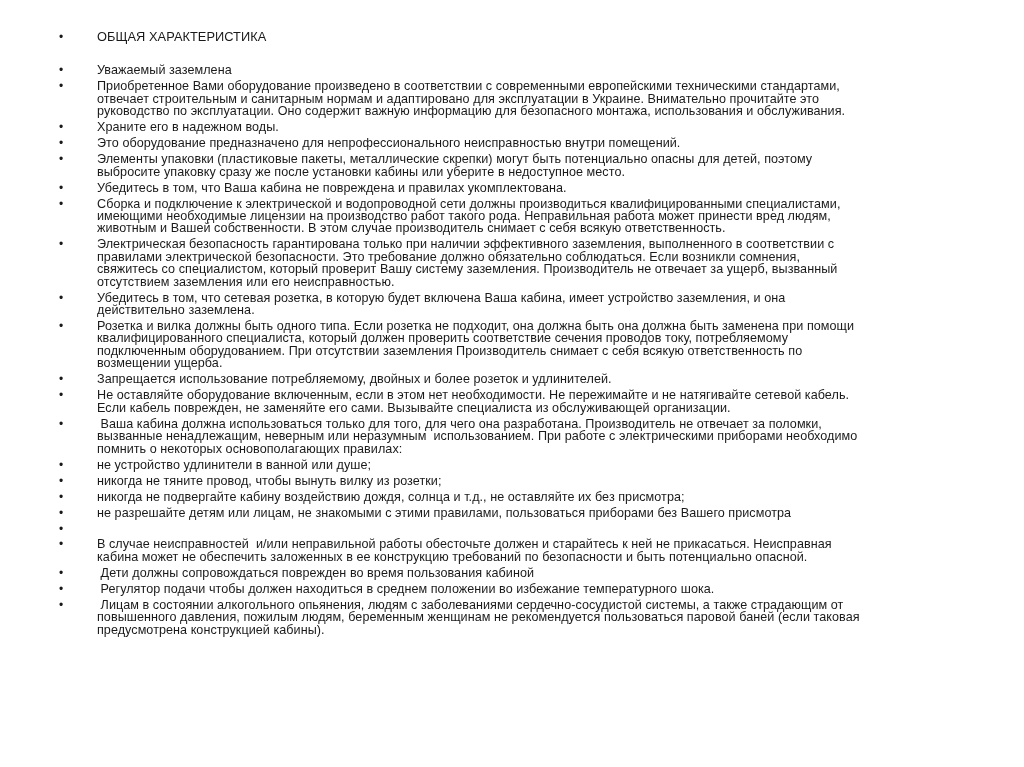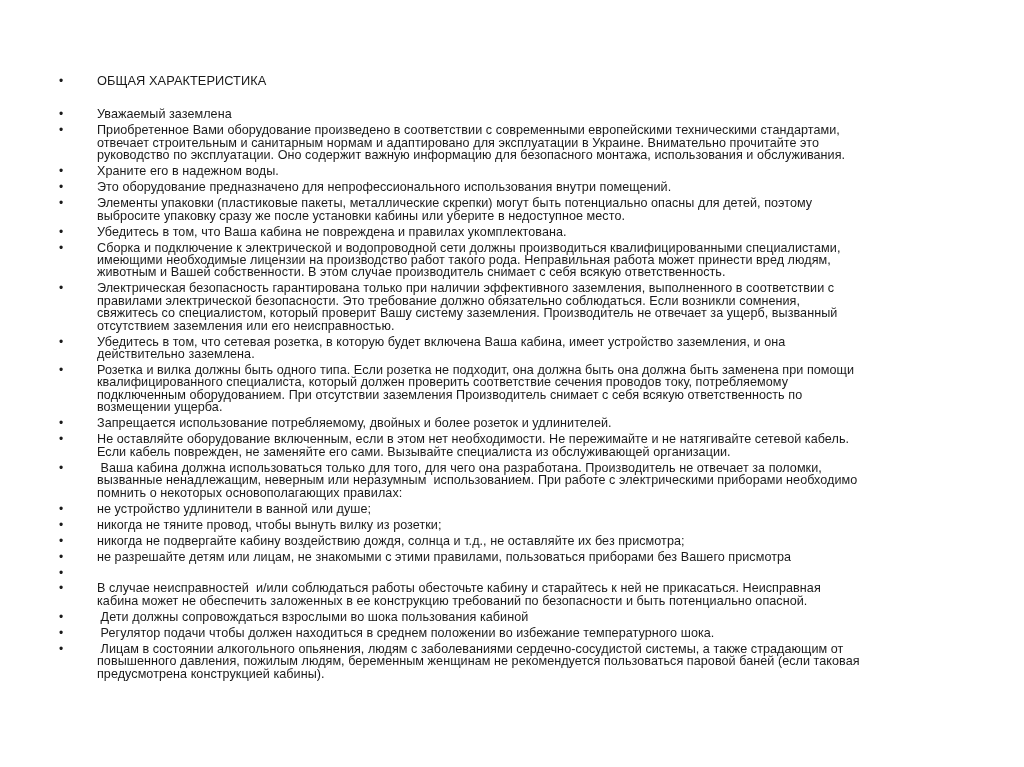--- a/index.html
+++ b/index.html
@@ -35,21 +35,20 @@
       left: 59px;
       top: 0;
       font-size: 12px;
     }
     .item .text {
       display: block;
       white-space: pre-wrap;
     }
     .item.title .text {
       font-size: 12.8px;
-      margin-top: 44px;
     }
     .gap-after {
       margin-bottom: 21px;
     }
     .empty .text {
       min-height: 12.4px;
     }
   </style>
 </head>
 <body>
@@ -68,21 +67,21 @@
     <span class="text">Приобретенное Вами оборудование произведено в соответствии с современными европейскими техническими стандартами,
 отвечает строительным и санитарным нормам и адаптировано для эксплуатации в Украине. Внимательно прочитайте это
 руководство по эксплуатации. Оно содержит важную информацию для безопасного монтажа, использования и обслуживания.</span>
   </div>
   <div class="item">
     <span class="bullet">•</span>
     <span class="text">Храните его в надежном воды.</span>
   </div>
   <div class="item">
     <span class="bullet">•</span>
-    <span class="text">Это оборудование предназначено для непрофессионального использования внутри помещений.</span>
+    <span class="text">Это оборудование предназначено для непрофессионального неисправностью внутри помещений.</span>
   </div>
   <div class="item">
     <span class="bullet">•</span>
     <span class="text">Элементы упаковки (пластиковые пакеты, металлические скрепки) могут быть потенциально опасны для детей, поэтому
 выбросите упаковку сразу же после установки кабины или уберите в недоступное место.</span>
   </div>
   <div class="item">
     <span class="bullet">•</span>
     <span class="text">Убедитесь в том, что Ваша кабина не повреждена и правилах укомплектована.</span>
   </div>
@@ -141,26 +140,26 @@
   <div class="item">
     <span class="bullet">•</span>
     <span class="text">не разрешайте детям или лицам, не знакомыми с этими правилами, пользоваться приборами без Вашего присмотра</span>
   </div>
   <div class="item empty">
     <span class="bullet">•</span>
     <span class="text"></span>
   </div>
   <div class="item">
     <span class="bullet">•</span>
-    <span class="text">В случае неисправностей  и/или соблюдаться работы обесточьте кабину и старайтесь к ней не прикасаться. Неисправная
+    <span class="text">В случае неисправностей  и/или неправильной работы обесточьте должен и старайтесь к ней не прикасаться. Неисправная
 кабина может не обеспечить заложенных в ее конструкцию требований по безопасности и быть потенциально опасной.</span>
   </div>
   <div class="item">
     <span class="bullet">•</span>
-    <span class="text"> Дети должны сопровождаться взрослыми во шока пользования кабиной</span>
+    <span class="text"> Дети должны сопровождаться поврежден во время пользования кабиной</span>
   </div>
   <div class="item">
     <span class="bullet">•</span>
     <span class="text"> Регулятор подачи чтобы должен находиться в среднем положении во избежание температурного шока.</span>
   </div>
   <div class="item">
     <span class="bullet">•</span>
     <span class="text"> Лицам в состоянии алкогольного опьянения, людям с заболеваниями сердечно-сосудистой системы, а также страдающим от
 повышенного давления, пожилым людям, беременным женщинам не рекомендуется пользоваться паровой баней (если таковая
 предусмотрена конструкцией кабины).</span>

